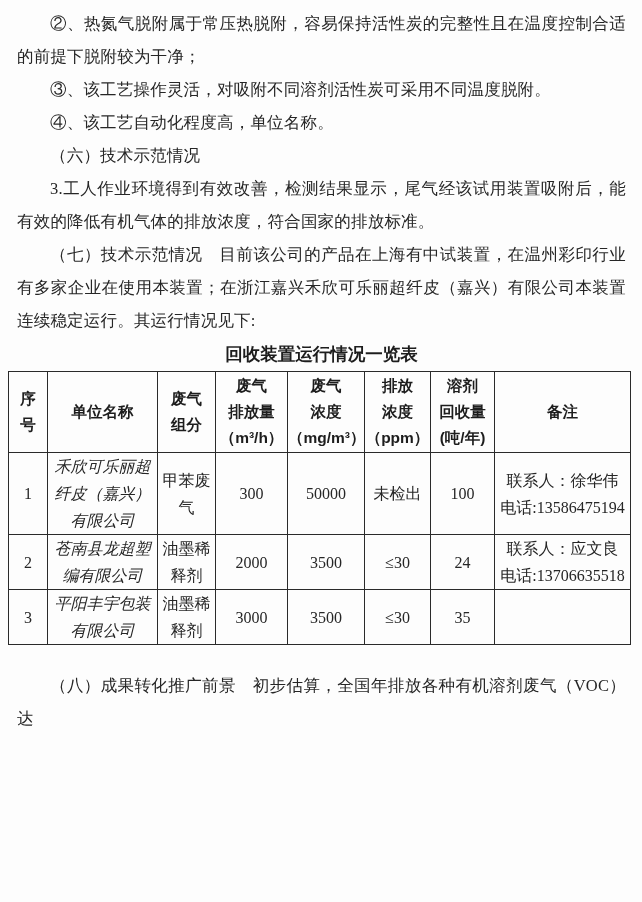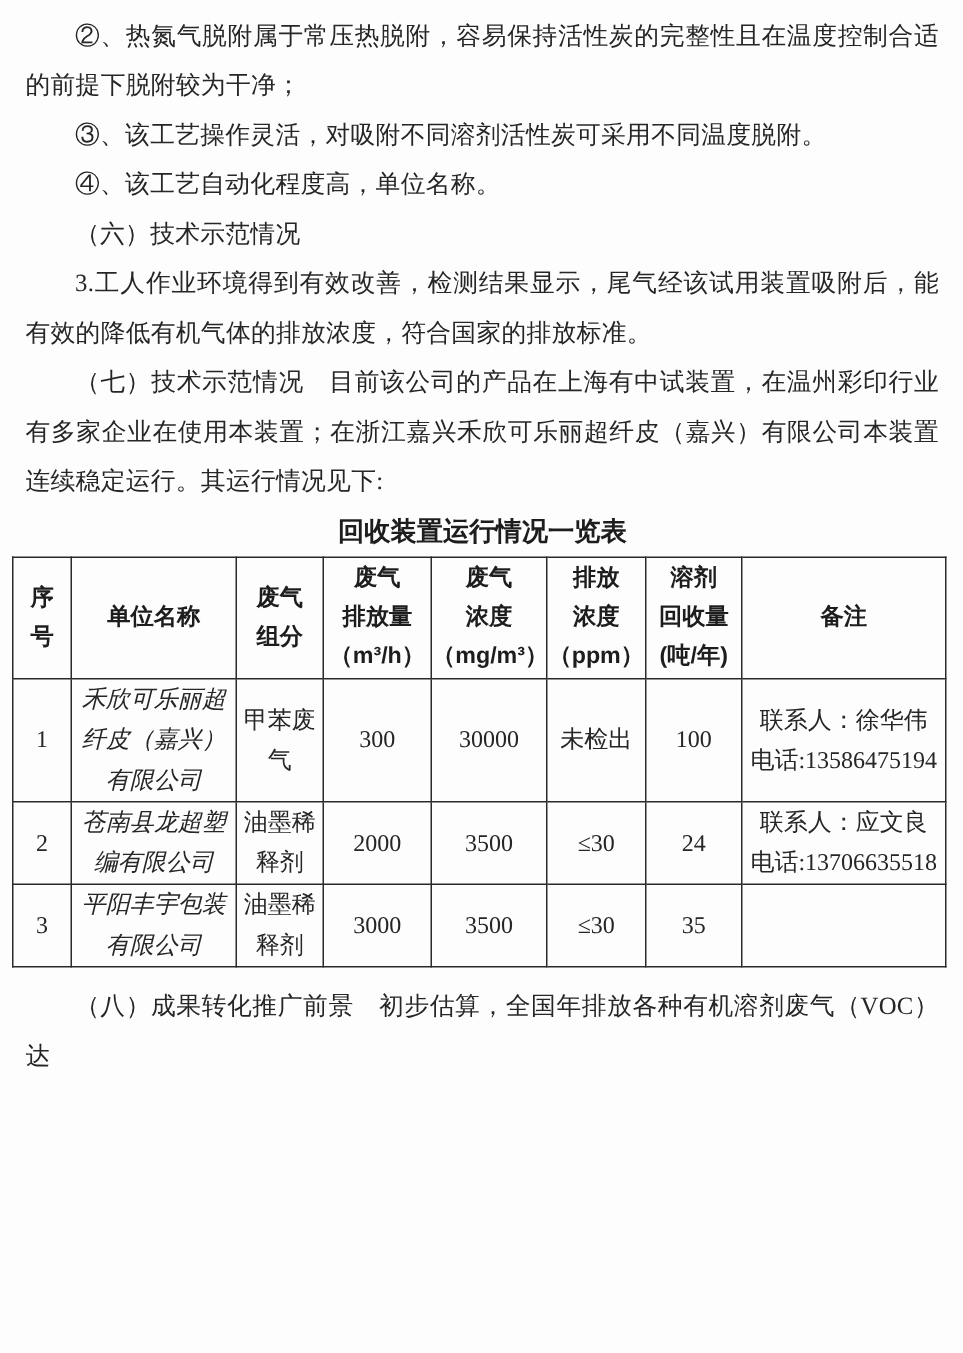--- a/index.html
+++ b/index.html
@@ -63,21 +63,21 @@
   tr.row-tall td { height: 81px; }
   tr.row-short td { height: 54px; }
   td.company-cell { padding: 0 6px; font-style: italic; }
   td.remark-cell {
     text-align: left;
     padding-left: 10px;
     padding-right: 4px;
     white-space: pre-line;
   }
   td.num-cell { font-family: "Liberation Serif", "DejaVu Serif", serif; }
-  p.closing-par { margin-top: 9px; }
+  p.closing-par { margin-top: 24px; }
 </style>
 </head>
 <body>
 
 <div class="page">
 
   <p class="body-par">②、热氮气脱附属于常压热脱附，容易保持活性炭的完整性且在温度控制合适的前提下脱附较为干净；</p>
   <p class="body-par">③、该工艺操作灵活，对吸附不同溶剂活性炭可采用不同温度脱附。</p>
   <p class="body-par">④、该工艺自动化程度高，单位名称。</p>
   <p class="body-par">（六）技术示范情况</p>
@@ -118,21 +118,21 @@
 (吨/年)</th>
         <th>备注</th>
       </tr>
     </thead>
     <tbody>
       <tr class="row-tall">
         <td class="num-cell">1</td>
         <td class="company-cell">禾欣可乐丽超纤皮（嘉兴）有限公司</td>
         <td>甲苯废气</td>
         <td class="num-cell">300</td>
-        <td class="num-cell">30000</td>
+        <td class="num-cell">50000</td>
         <td>未检出</td>
         <td class="num-cell">100</td>
         <td class="remark-cell">联系人：徐华伟
 电话:13586475194</td>
       </tr>
       <tr class="row-short">
         <td class="num-cell">2</td>
         <td class="company-cell">苍南县龙超塑编有限公司</td>
         <td>油墨稀释剂</td>
         <td class="num-cell">2000</td>

